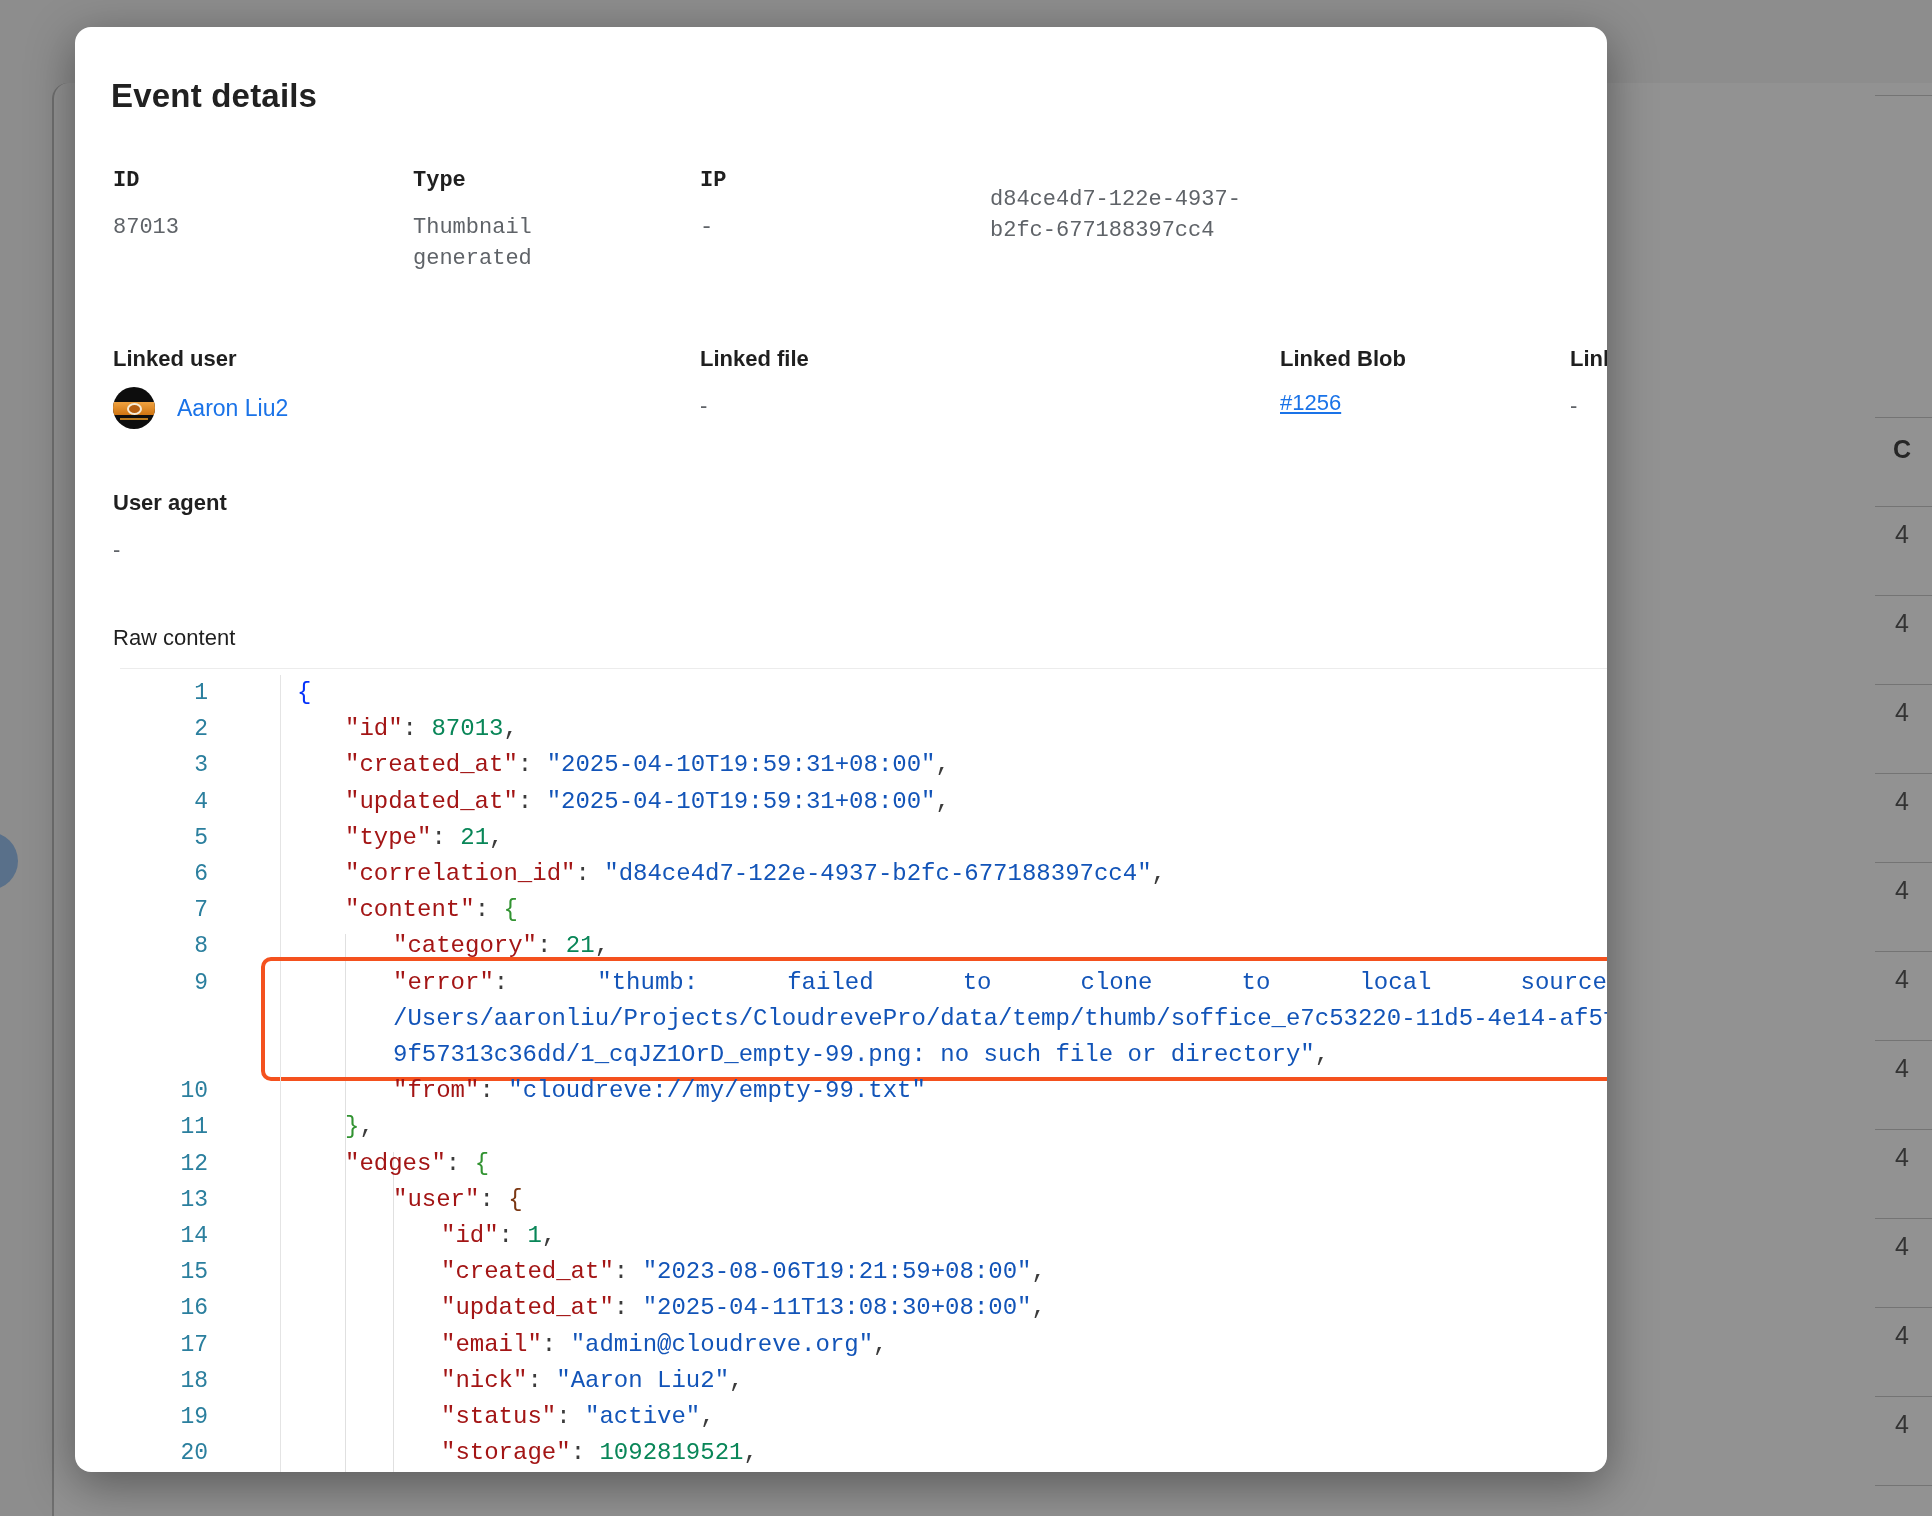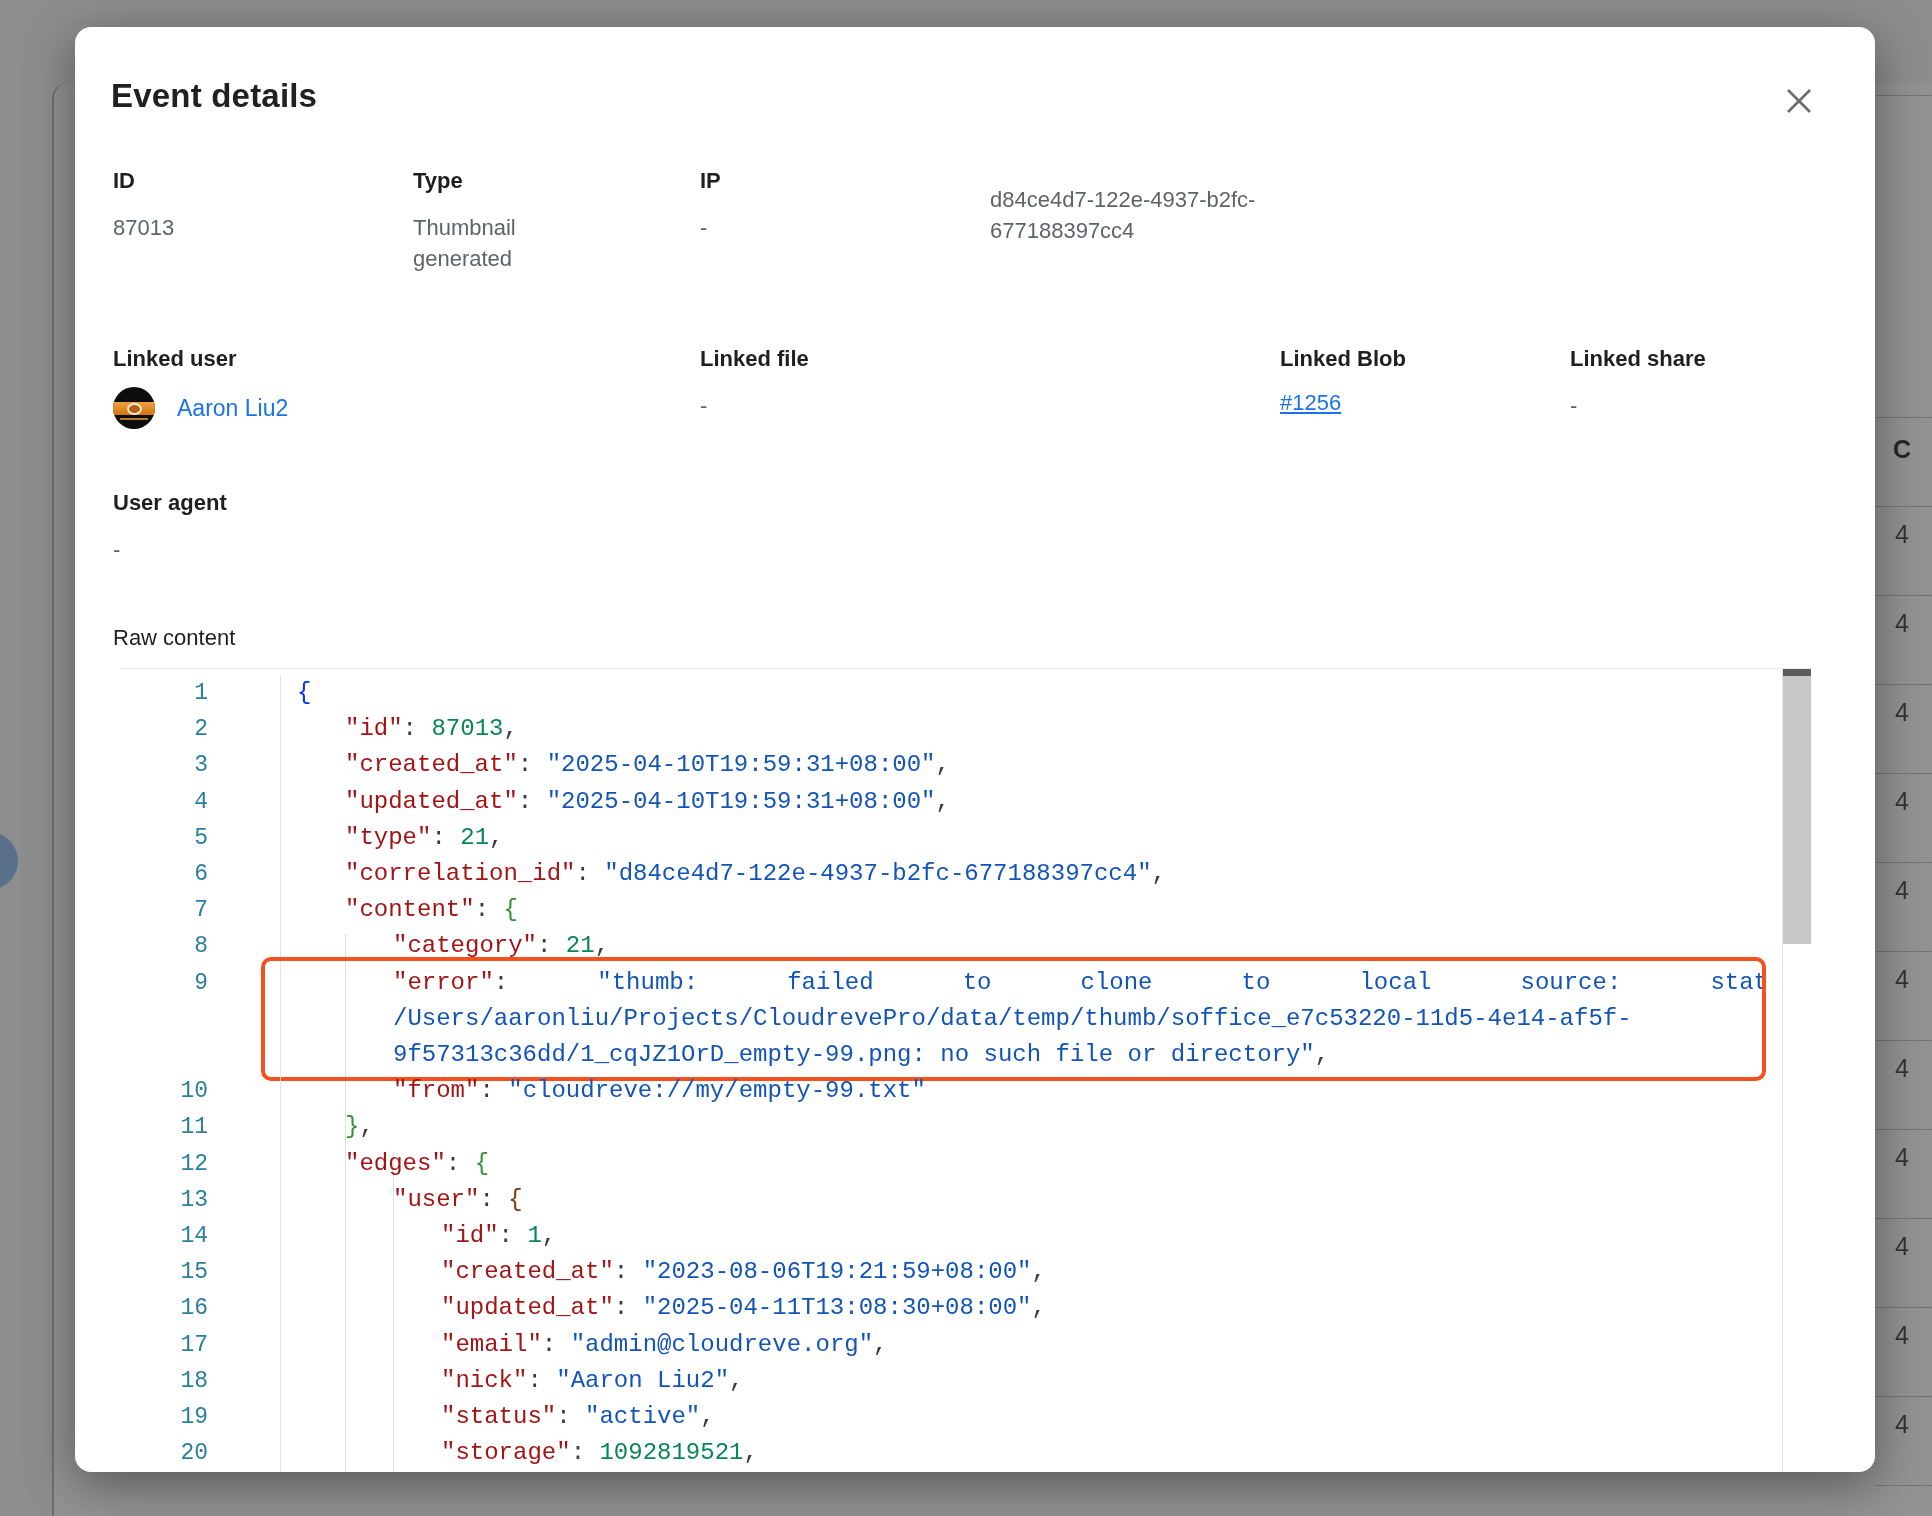--- a/index.html
+++ b/index.html
@@ -23,41 +23,41 @@
   .bg-table .hline{position:absolute;left:0;right:0;height:1px;background:#747474;}
   .bg-table .cell{
     position:absolute;left:20px;font-size:25px;color:#333;font-weight:400;
   }
   .bg-table .chead{
     position:absolute;left:18px;font-size:25px;color:#262626;font-weight:700;
   }
 
   
   .modal{
-    position:absolute;left:75px;top:27px;width:1800px;height:1445px;
+    position:absolute;left:75px;top:27px;width:1532px;height:1445px;
     background:#ffffff;border-radius:16px;overflow:hidden;
     box-shadow:0 12px 48px rgba(0,0,0,.4);
   }
   .modal-title{
     position:absolute;left:36px;top:50px;margin:0;
     font-size:33px;font-weight:700;color:#212121;letter-spacing:.2px;
   }
   .close-btn{
     position:absolute;left:1700px;top:50px;width:48px;height:48px;
     background:none;border:none;cursor:pointer;padding:0;color:#6d6d6d;
     display:flex;align-items:center;justify-content:center;
   }
   .close-btn svg{display:block;}
 
   
   .meta-grid,.linked-grid{
     position:absolute;left:38px;width:1724px;
     display:grid;grid-template-columns:300px 287px 290px 290px 290px auto;
   }
-  .meta-grid{top:140px;}
+  .meta-grid{top:140px;font-family:Liberation Mono, monospace;}
   .linked-grid{top:318px;}
   .f-label{font-size:22px;font-weight:700;color:#1f1f1f;line-height:28px;}
   .f-value{margin-top:17px;font-size:22px;font-weight:400;color:#5f6368;line-height:31px;}
   .val-narrow{max-width:125px;}
   .val-time{max-width:140px;}
   .val-corr{max-width:295px;overflow-wrap:break-word;}
   .span2{grid-column:span 2;}
   .user-row{margin-top:14px;display:flex;align-items:center;}
   .avatar{
     position:relative;width:42px;height:42px;border-radius:50%;

